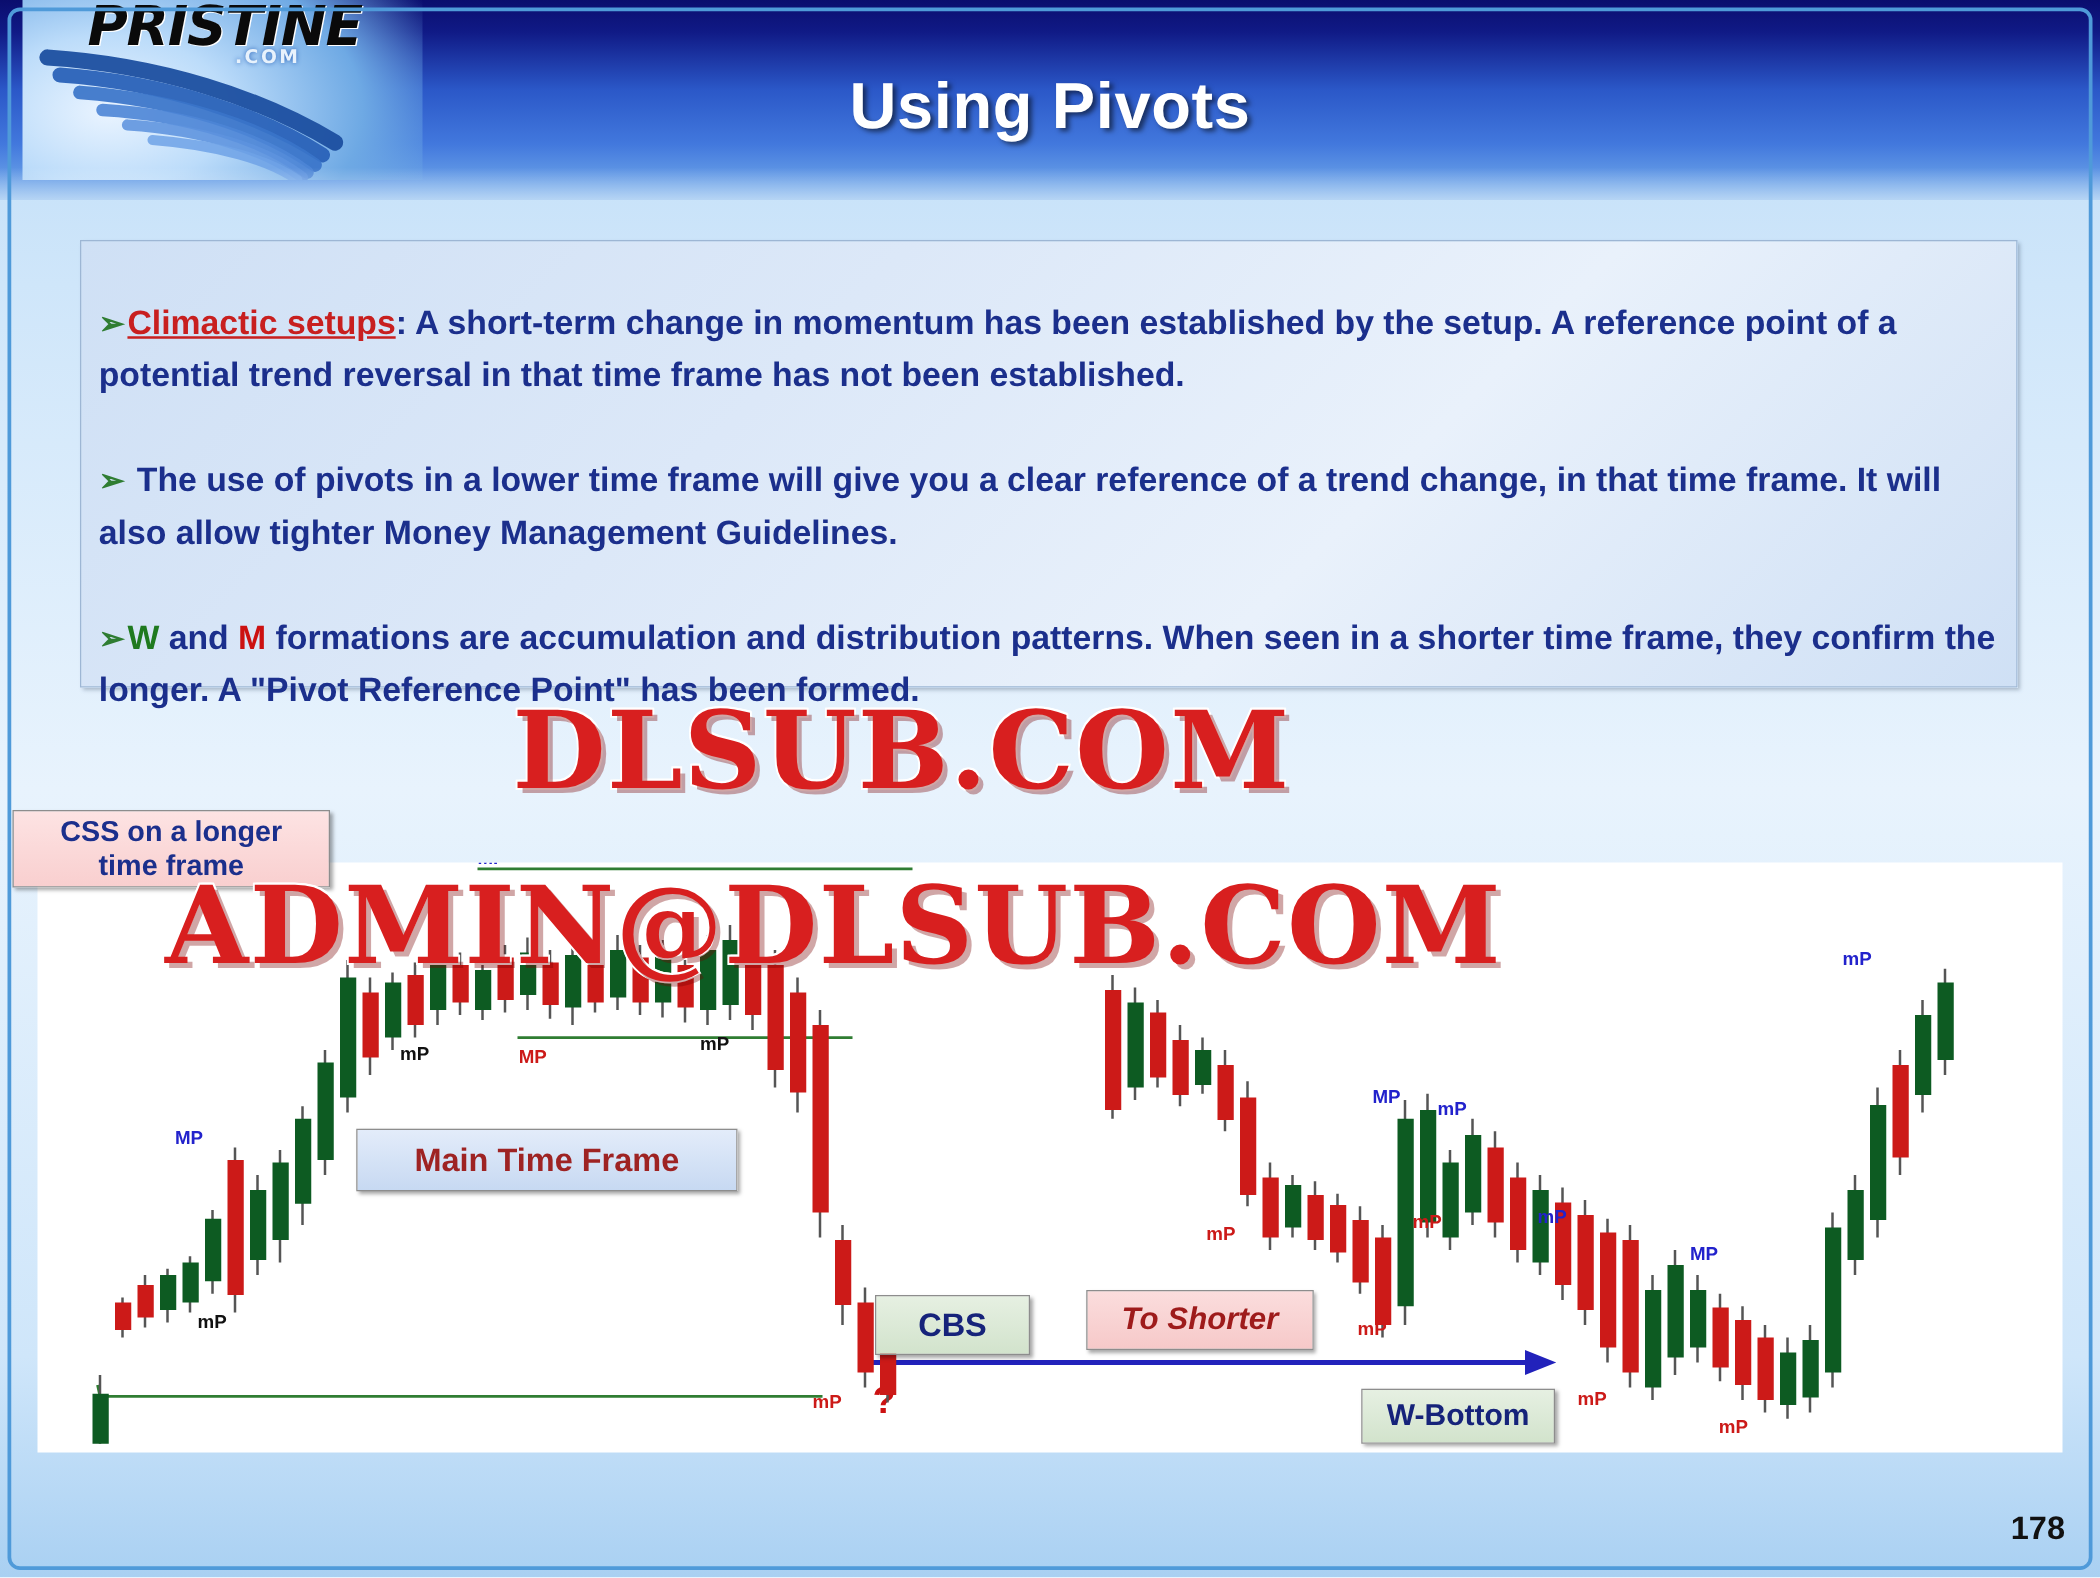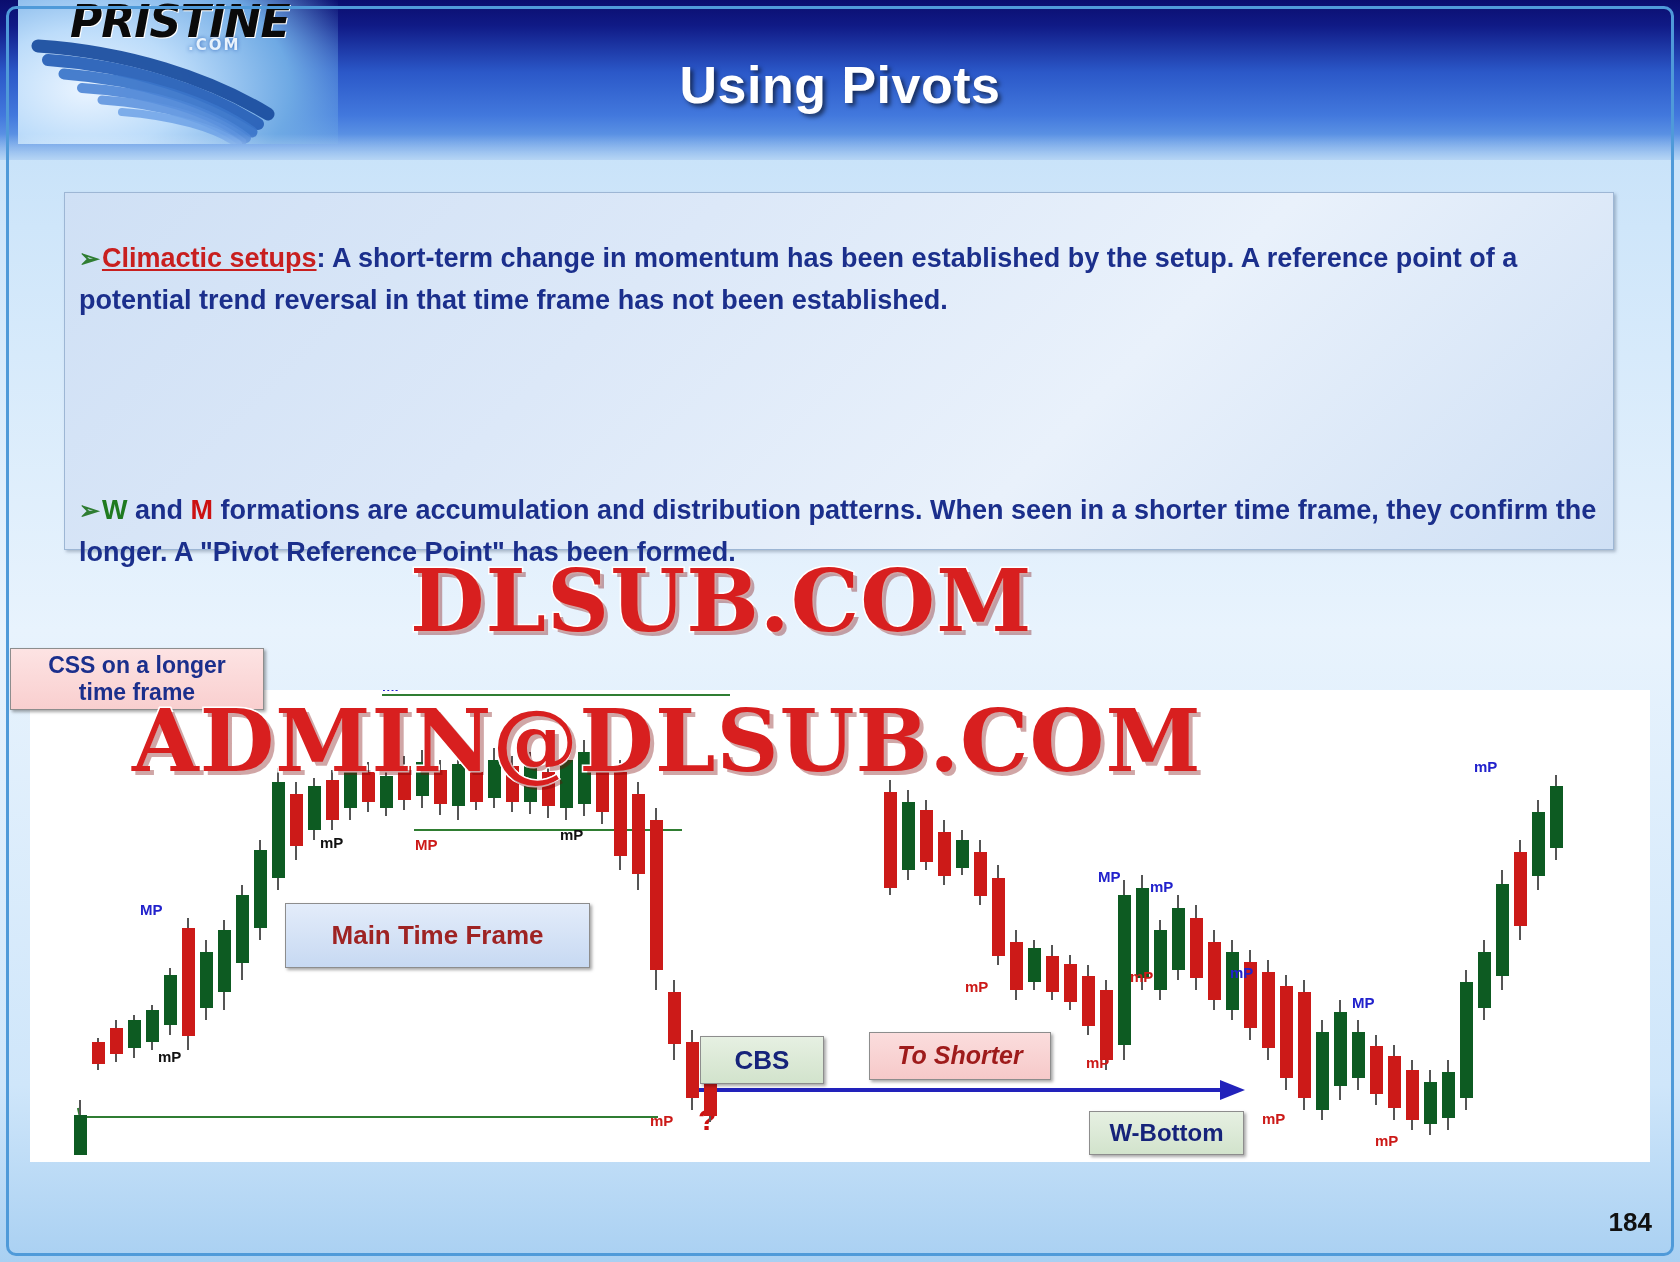--- a/index.html
+++ b/index.html
@@ -142,21 +142,21 @@
   .anno-blue {
     background: linear-gradient(180deg,#e3ecfa 0%, #c7d9f2 100%);
     color: #9e2323;
   }
   .anno-green {
     background: linear-gradient(180deg,#e6f0e2 0%, #d2e3cc 100%);
     color: #16237a;
   }
 
   #box-css       { left: 10px;  top: 648px; width: 254px; height: 62px; font-size: 23px; padding: 0 8px; }
-  #box-main      { left: 285px; top: 903px; width: 305px; height: 65px; font-size: 26px; }
+  #box-main      { left: 285px; top: 903px; width: 305px; height: 50px; font-size: 26px; }
   #box-cbs       { left: 700px; top: 1036px; width: 124px; height: 48px; font-size: 26px; }
   #box-shorter   { left: 869px; top: 1032px; width: 182px; height: 48px; font-size: 25px; }
   #box-wbottom   { left: 1089px; top: 1111px; width: 155px; height: 44px; font-size: 24px; }
 
   .page-number {
     position: absolute;
     right: 28px; bottom: 24px;
     font-family: "Liberation Sans", sans-serif;
     font-weight: 700; font-size: 26px;
     color: #111111;
@@ -208,20 +208,23 @@
     <div class="slide-title">Using Pivots</div>
     <div class="sheen"></div>
   </div>
 
   <div class="text-panel">
 
     <div class="para p1">
       <span class="bullet">➢</span><span class="red-ul">Climactic setups</span><span>: A short-term change in momentum has been established by the setup.  A reference point of a potential trend reversal in that time frame has not been established.</span>
     </div>
 
+    <div class="para p2">
+      <span class="bullet">➢</span><span> The use of pivots in a lower time frame will give you a clear reference of a trend change, in that time frame. It will also allow tighter Money Management Guidelines.</span>
+    </div>
 
     <div class="para p3">
       <span class="bullet">➢</span><span class="g">W</span><span> and </span><span class="r">M</span><span> formations are accumulation and distribution patterns. When seen in a shorter time frame, they confirm the longer. A "Pivot Reference Point" has been formed.</span>
     </div>
   </div>
 
   <div class="chart-area">
     <div class="chart-clip">
       <svg class="candles" width="1620" height="472" viewBox="0 0 1620 472">
 
@@ -426,16 +429,16 @@
   <div class="anno anno-pink" id="box-css">CSS on a longer
 time frame</div>
   <div class="anno anno-blue" id="box-main">Main Time Frame</div>
   <div class="anno anno-green" id="box-cbs">CBS</div>
   <div class="anno anno-pink-red" id="box-shorter">To Shorter</div>
   <div class="anno anno-green" id="box-wbottom">W-Bottom</div>
 
   <div class="wm" id="wm1">DLSUB.COM</div>
   <div class="wm" id="wm2">ADMIN@DLSUB.COM</div>
 
-  <div class="page-number">184</div>
+  <div class="page-number">178</div>
 
   <div id="slide-frame"></div>
 </div>
 
 </body></html>

